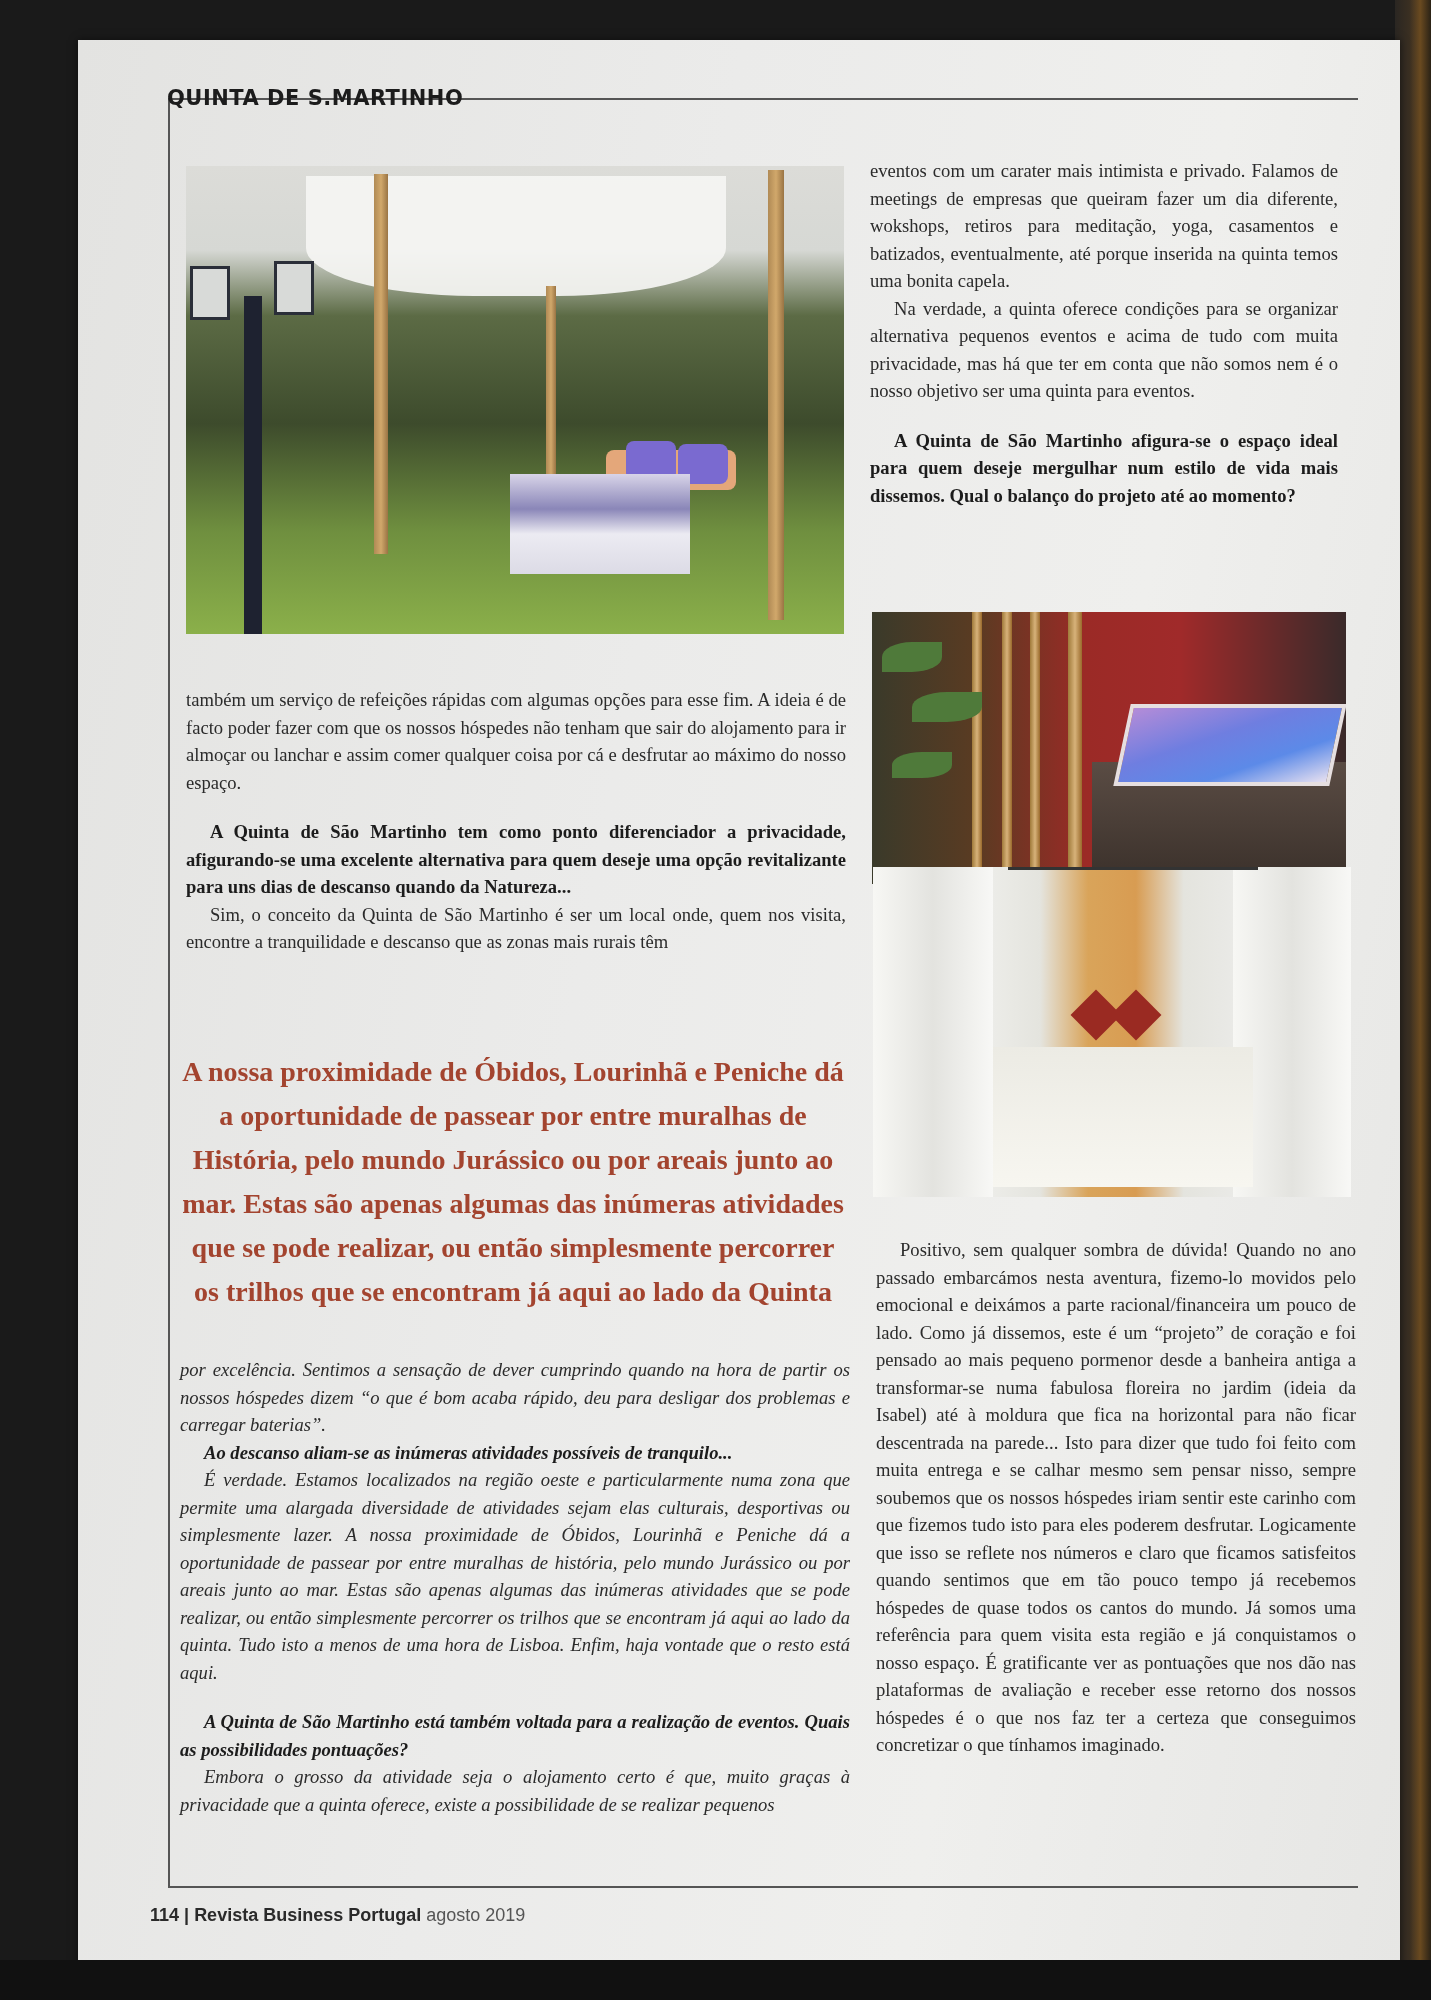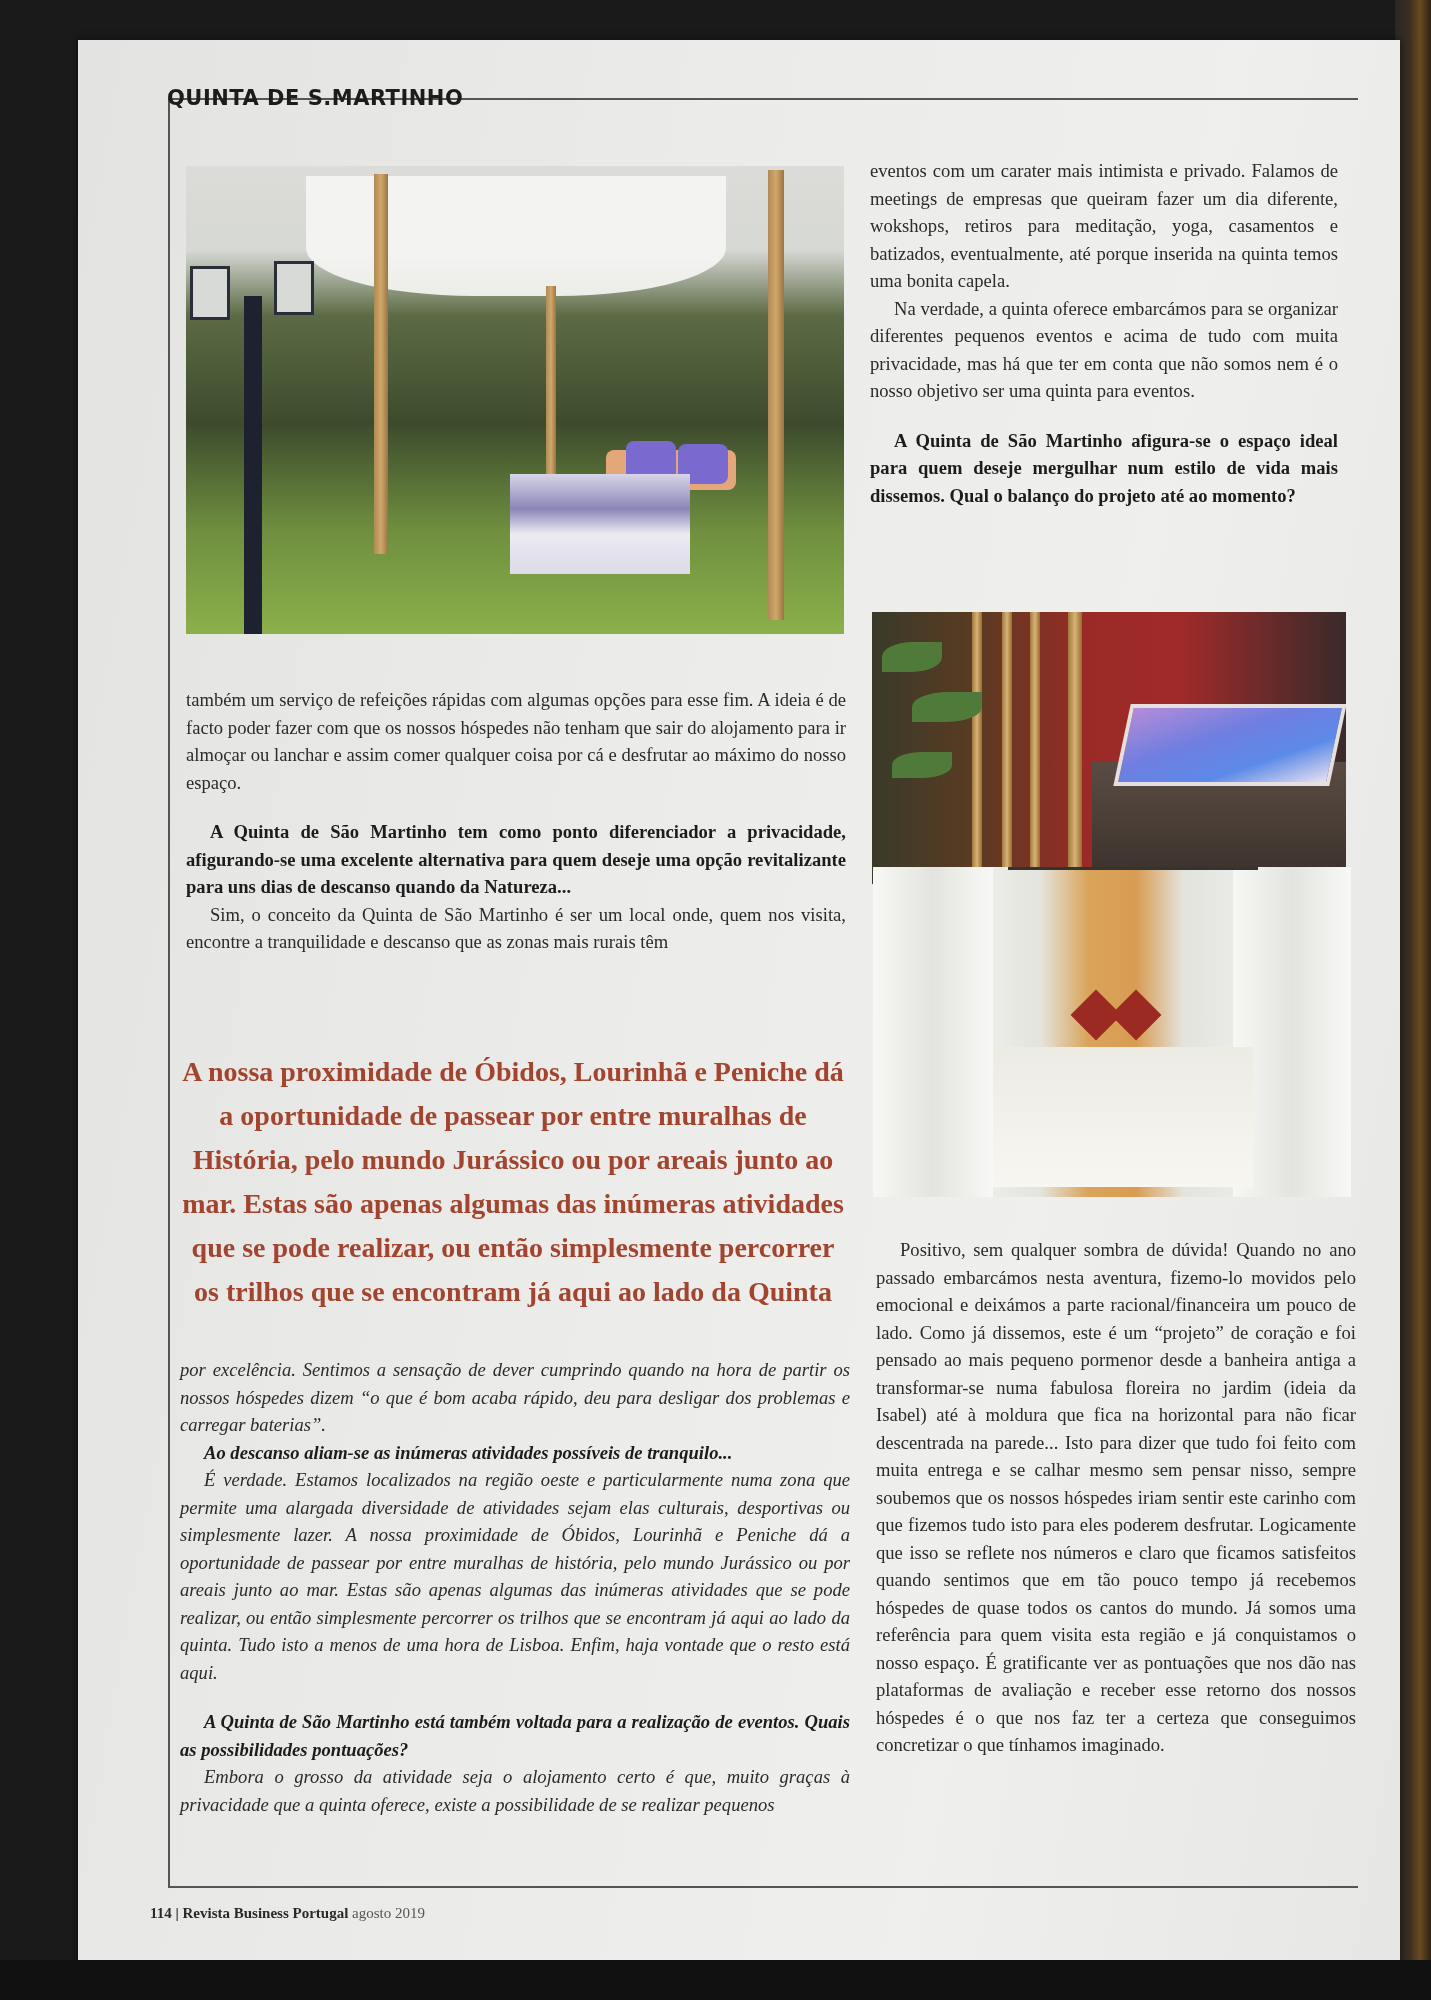--- a/index.html
+++ b/index.html
@@ -61,22 +61,22 @@
   .bold { font-weight: bold; color: #1c1c1c; }
   .gap { height: 22px; }
   .pullquote {
     position: absolute; left: 178px; top: 1002px; width: 670px;
     font-size: 28px; line-height: 44px; color: #a3442f; font-weight: bold;
     text-align: center;
     margin-top: 48px;
   }
   .footer {
     position: absolute; left: 150px; top: 1905px;
-    font-family: Liberation Serif, serif;
-    font-size: 15px; color: #2a2a2a; font-weight: bold;
+    font-family: Liberation Sans, sans-serif;
+    font-size: 18px; color: #2a2a2a; font-weight: bold;
   }
   .footer .date { font-weight: normal; color: #555; }
   
   .pole { position: absolute; background: linear-gradient(90deg,#b08a55,#d1a86b,#9a7444); }
   .canopy { position: absolute; background: rgba(245,245,243,0.92); border-radius: 0 0 40% 40%; }
   .lamp-post { position: absolute; background: #1e2230; }
   .lamp-head { position: absolute; background: #d8dad8; border: 3px solid #2a2e38; }
   .bed { position: absolute; background: linear-gradient(180deg,#d8d4e8 0%,#8a86b8 35%,#ecebf2 60%,#dcdbe6 100%); }
   .pillow { position: absolute; border-radius: 8px; }
   .tub { position: absolute; background: linear-gradient(160deg,#b48cd8 0%,#6f7ee0 40%,#5c8ae8 70%,#e7e0f0 100%); transform: skewX(-12deg); border: 4px solid #e6dfe0; }
@@ -147,21 +147,21 @@
   <p>por excelência. Sentimos a sensação de dever cumprindo quando na hora de partir os nossos hóspedes dizem “o que é bom acaba rápido, deu para desligar dos problemas e carregar baterias”.</p>
   <p class="bold indent">Ao descanso aliam-se as inúmeras atividades possíveis de tranquilo...</p>
   <p class="indent">É verdade. Estamos localizados na região oeste e particularmente numa zona que permite uma alargada diversidade de atividades sejam elas culturais, desportivas ou simplesmente lazer. A nossa proximidade de Óbidos, Lourinhã e Peniche dá a oportunidade de passear por entre muralhas de história, pelo mundo Jurássico ou por areais junto ao mar. Estas são apenas algumas das inúmeras atividades que se pode realizar, ou então simplesmente percorrer os trilhos que se encontram já aqui ao lado da quinta. Tudo isto a menos de uma hora de Lisboa. Enfim, haja vontade que o resto está aqui.</p>
   <div class="gap"></div>
   <p class="bold indent">A Quinta de São Martinho está também voltada para a realização de eventos. Quais as possibilidades pontuações?</p>
   <p class="indent">Embora o grosso da atividade seja o alojamento certo é que, muito graças à privacidade que a quinta oferece, existe a possibilidade de se realizar pequenos</p>
 </div>
 
 <div class="col-text" style="left:870px;top:157px;width:468px;">
   <p>eventos com um carater mais intimista e privado. Falamos de meetings de empresas que queiram fazer um dia diferente, wokshops, retiros para meditação, yoga, casamentos e batizados, eventualmente, até porque inserida na quinta temos uma bonita capela.</p>
-  <p class="indent">Na verdade, a quinta oferece embarcámos para se organizar diferentes pequenos eventos e acima de tudo com muita privacidade, mas há que ter em conta que não somos nem é o nosso objetivo ser uma quinta para eventos.</p>
+  <p class="indent">Na verdade, a quinta oferece condições para se organizar alternativa pequenos eventos e acima de tudo com muita privacidade, mas há que ter em conta que não somos nem é o nosso objetivo ser uma quinta para eventos.</p>
   <div class="gap"></div>
   <p class="bold indent">A Quinta de São Martinho afigura-se o espaço ideal para quem deseje mergulhar num estilo de vida mais dissemos. Qual o balanço do projeto até ao momento?</p>
 </div>
 
 <div class="col-text" style="left:876px;top:1236px;width:480px;">
   <p class="indent">Positivo, sem qualquer sombra de dúvida! Quando no ano passado embarcámos nesta aventura, fizemo-lo movidos pelo emocional e deixámos a parte racional/financeira um pouco de lado. Como já dissemos, este é um “projeto” de coração e foi pensado ao mais pequeno pormenor desde a banheira antiga a transformar-se numa fabulosa floreira no jardim (ideia da Isabel) até à moldura que fica na horizontal para não ficar descentrada na parede... Isto para dizer que tudo foi feito com muita entrega e se calhar mesmo sem pensar nisso, sempre soubemos que os nossos hóspedes iriam sentir este carinho com que fizemos tudo isto para eles poderem desfrutar. Logicamente que isso se reflete nos números e claro que ficamos satisfeitos quando sentimos que em tão pouco tempo já recebemos hóspedes de quase todos os cantos do mundo. Já somos uma referência para quem visita esta região e já conquistamos o nosso espaço. É gratificante ver as pontuações que nos dão nas plataformas de avaliação e receber esse retorno dos nossos hóspedes é o que nos faz ter a certeza que conseguimos concretizar o que tínhamos imaginado.</p>
 </div>
 
 <div class="footer">
   <span>114</span>

